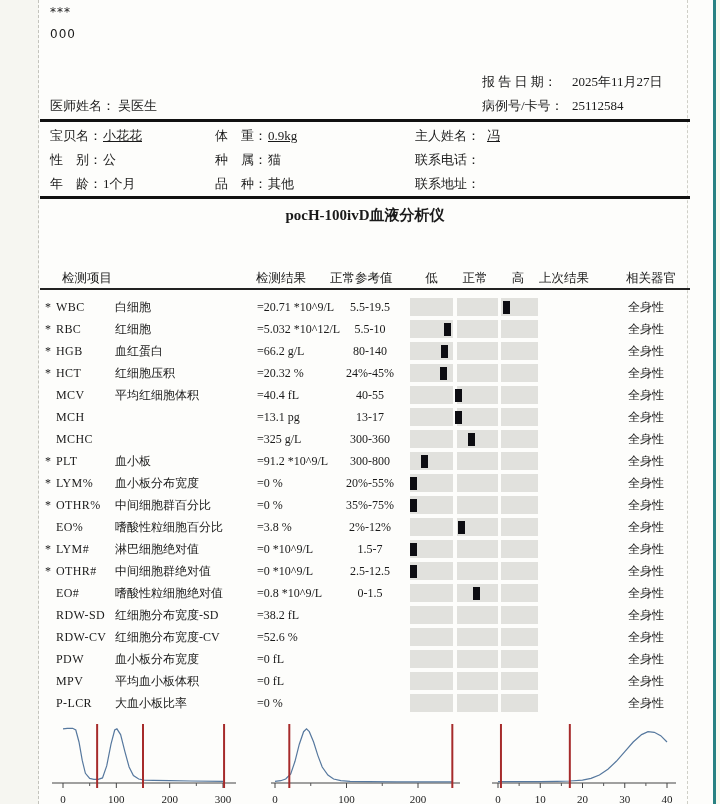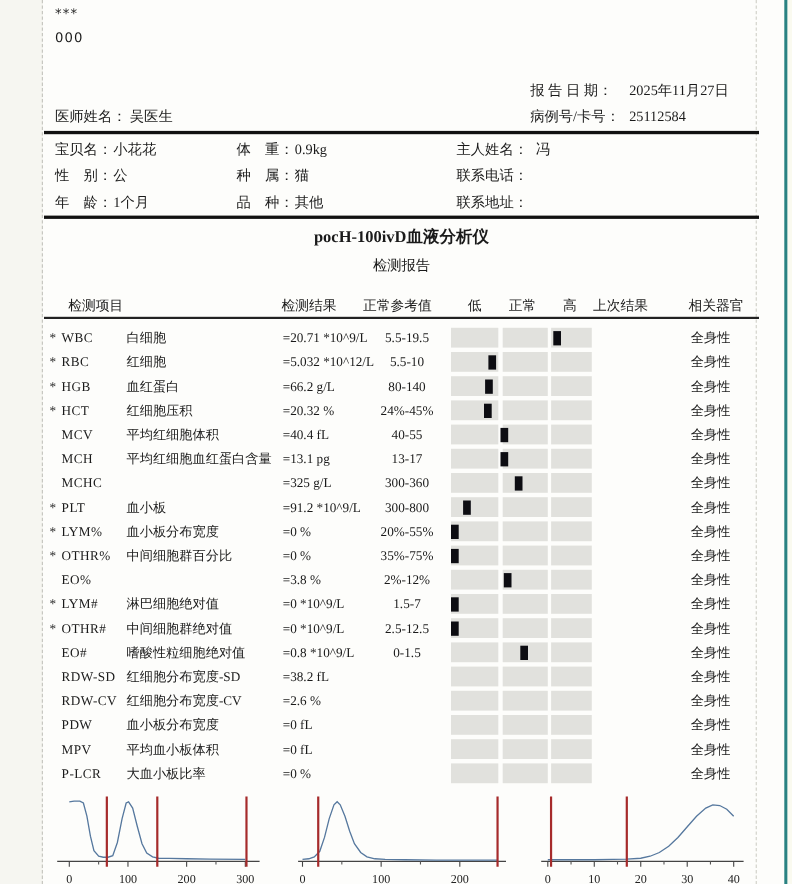--- a/index.html
+++ b/index.html
@@ -47,21 +47,21 @@
   .band .cell{position:absolute;top:0;height:18px;background:#e1e1dd;}
   .band .c1{left:0;width:43px;}
   .band .c2{left:47px;width:41px;}
   .band .c3{left:91px;width:37px;}
   .band .marker{position:absolute;top:2.5px;width:7px;height:13px;display:none;}
 
   #pf{position:absolute;left:40px;top:127px;width:650px;height:70px;}
   .pfield{position:absolute;font-size:13px;white-space:nowrap;}
   .pfield .pl{display:inline-block;}
   .pf-c0{left:10px;} .pf-c1{left:175px;} .pf-c2{left:375px;}
-  .pf-r0{top:0;} .pf-r1{top:24px;} .pf-r2{top:48px;}
+  .pf-r0{top:0;text-decoration:underline;} .pf-r1{top:24px;} .pf-r2{top:48px;}
   .pf-c0 .pl{width:53px;} .pf-c1 .pl{width:53px;} .pf-c2 .pl{width:72px;}
 
   #histo-svg{position:absolute;left:0;top:712px;}
   text{font-family:"Liberation Serif","DejaVu Serif",serif;}
 </style>
 </head>
 <body>
 
 <div class="screen">
   <div class="left-margin"></div>
@@ -107,21 +107,20 @@
     <span class="pl">联系电话：</span><span class="pv"></span>
   </div>
       <div class="pfield pf-c2 pf-r2">
     <span class="pl">联系地址：</span><span class="pv"></span>
   </div>
     </div>
 
   <div class="hr hr2"></div>
 
   <div class="title">pocH-100ivD血液分析仪</div>
-  <div class="subtitle">检测报告</div>
 
   <div class="thead" id="thead">
       <span class="h0">检测项目</span>
       <span class="h1">检测结果</span>
       <span class="h2">正常参考值</span>
       <span class="h3">低</span>
       <span class="h4">正常</span>
       <span class="h5">高</span>
       <span class="h6">上次结果</span>
       <span class="h7">相关器官</span>
@@ -200,21 +199,20 @@
       <i class="cell c2" style="background: rgb(225, 225, 221);"></i>
       <i class="cell c3" style="background: rgb(225, 225, 221);"></i>
       <i class="marker" style="display: block; background: rgb(13, 13, 18); left: 45px;"></i>
     </span>
     <span class="c-last"></span>
     <span class="c-organ">全身性</span>
   </div>
       <div class="trow">
     <span class="c-flag"></span>
     <span class="c-code">MCH</span>
-    <span class="c-name">平均红细胞血红蛋白含量</span>
     <span class="c-result">=13.1 pg</span>
     <span class="c-range">13-17</span>
     <span class="band">
       <i class="cell c1" style="background: rgb(225, 225, 221);"></i>
       <i class="cell c2" style="background: rgb(225, 225, 221);"></i>
       <i class="cell c3" style="background: rgb(225, 225, 221);"></i>
       <i class="marker" style="display: block; background: rgb(13, 13, 18); left: 45px;"></i>
     </span>
     <span class="c-last"></span>
     <span class="c-organ">全身性</span>
@@ -274,20 +272,21 @@
       <i class="cell c2" style="background: rgb(225, 225, 221);"></i>
       <i class="cell c3" style="background: rgb(225, 225, 221);"></i>
       <i class="marker" style="display: block; background: rgb(13, 13, 18); left: 0px;"></i>
     </span>
     <span class="c-last"></span>
     <span class="c-organ">全身性</span>
   </div>
       <div class="trow">
     <span class="c-flag"></span>
     <span class="c-code">EO%</span>
+    <span class="c-name">嗜酸性粒细胞百分比</span>
     <span class="c-result">=3.8 %</span>
     <span class="c-range">2%-12%</span>
     <span class="band">
       <i class="cell c1" style="background: rgb(225, 225, 221);"></i>
       <i class="cell c2" style="background: rgb(225, 225, 221);"></i>
       <i class="cell c3" style="background: rgb(225, 225, 221);"></i>
       <i class="marker" style="display: block; background: rgb(13, 13, 18); left: 48px;"></i>
     </span>
     <span class="c-last"></span>
     <span class="c-organ">全身性</span>
@@ -349,21 +348,21 @@
       <i class="cell c3" style="background: rgb(225, 225, 221);"></i>
 
     </span>
     <span class="c-last"></span>
     <span class="c-organ">全身性</span>
   </div>
       <div class="trow">
     <span class="c-flag"></span>
     <span class="c-code">RDW-CV</span>
     <span class="c-name">红细胞分布宽度-CV</span>
-    <span class="c-result">=2.6 %</span>
+    <span class="c-result">=52.6 %</span>
     <span class="c-range"></span>
     <span class="band">
       <i class="cell c1" style="background: rgb(225, 225, 221);"></i>
       <i class="cell c2" style="background: rgb(225, 225, 221);"></i>
       <i class="cell c3" style="background: rgb(225, 225, 221);"></i>
 
     </span>
     <span class="c-last"></span>
     <span class="c-organ">全身性</span>
   </div>

